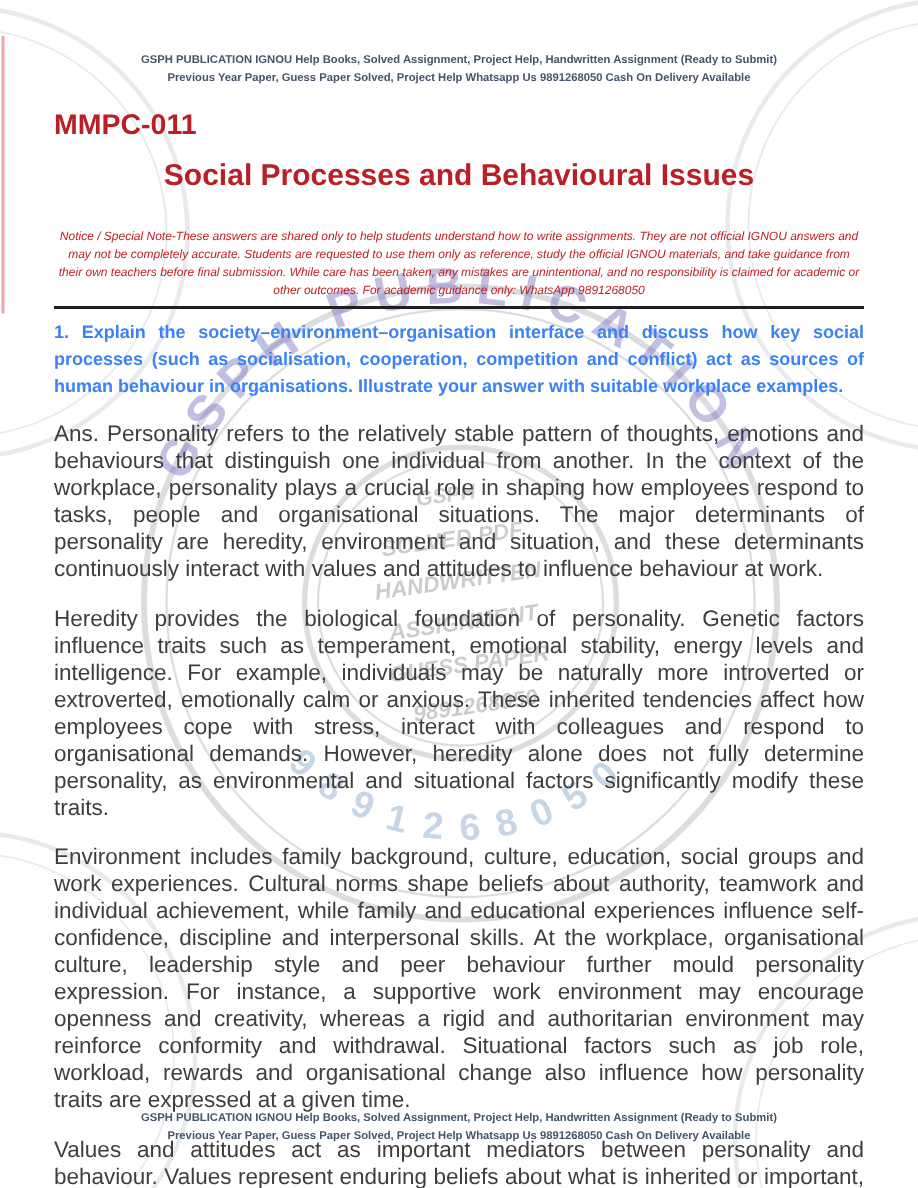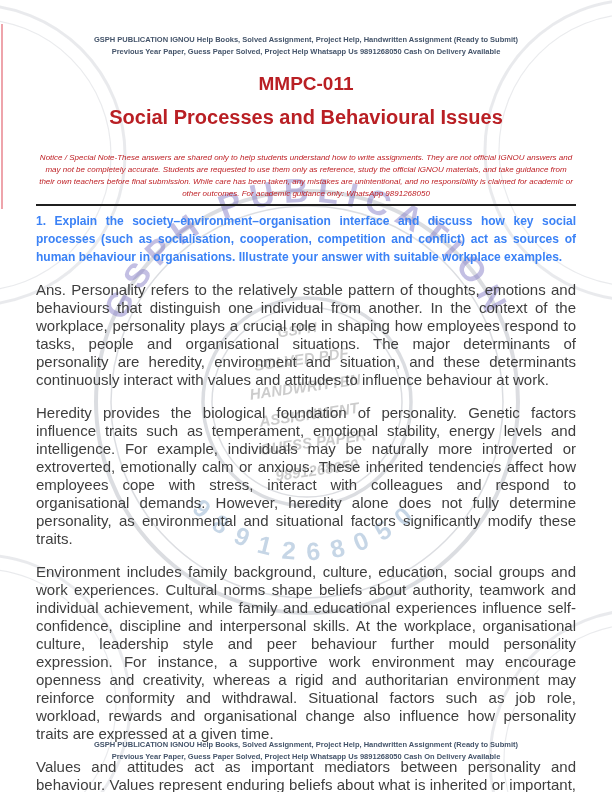--- a/index.html
+++ b/index.html
@@ -21,21 +21,21 @@
   }
   .banner{
     text-align:center;
     color:#44546A;
     font-size:7.5px;
     font-weight:bold;
     line-height:11.8px;
   }
   .title{
     margin:16px 0 0 0;
-    text-align:center;
+    text-align:left;
     color:#B91F24;
     font-size:19px;
     font-weight:bold;
     line-height:20px;
   }
   .subtitle{
     margin:12px 0 0 0;
     text-align:center;
     color:#B91F24;
     font-size:20px;

